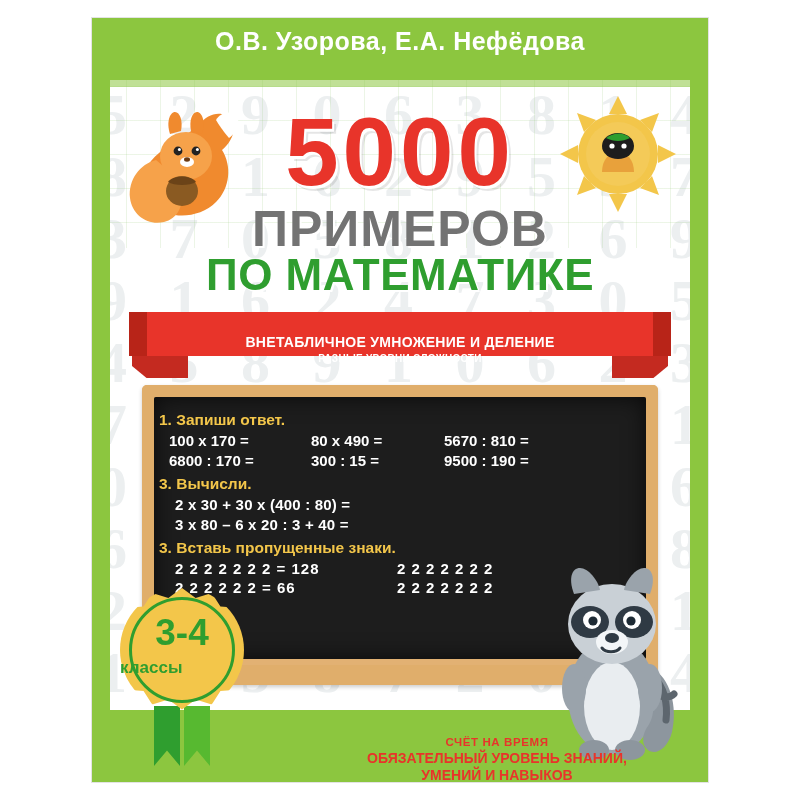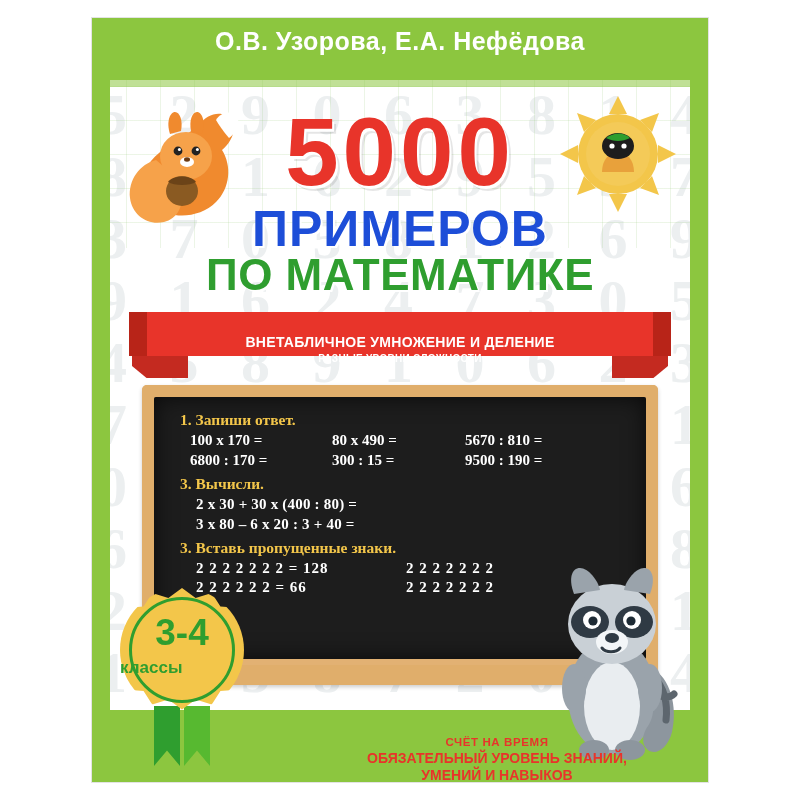--- a/index.html
+++ b/index.html
@@ -57,21 +57,21 @@
   .title3000{
     position:absolute;left:0;top:86px;width:616px;text-align:center;
     font-family:"Liberation Sans",sans-serif;
     font-size:96px;font-weight:bold;color:#e8342a;
     letter-spacing:4px;
     text-shadow:2px 3px 0 #ffffff, 4px 5px 0 rgba(0,0,0,.10);
     line-height:96px;
   }
   .primerov{
     position:absolute;left:0;top:182px;width:616px;text-align:center;
-    font-size:50px;font-weight:bold;color:#1d4ed8;letter-spacing:1px;
+    font-size:50px;font-weight:bold;color:#737373;letter-spacing:1px;
     text-shadow:2px 2px 0 #fff;
   }
   .pomat{
     position:absolute;left:0;top:232px;width:616px;text-align:center;
     font-size:44px;font-weight:bold;color:#2f9e2f;letter-spacing:.5px;
     text-shadow:2px 2px 0 #fff;
   }
 
   
   .ribbon{
@@ -100,35 +100,34 @@
     box-shadow:0 2px 4px rgba(0,0,0,.2);
   }
   .board-frame:before{
     content:"";position:absolute;inset:0;border-radius:5px;
     border:12px solid #e0ae6b;box-sizing:border-box;
   }
   .board{
     position:absolute;left:12px;top:12px;right:12px;bottom:26px;
     background:#1d1d1d;border-radius:2px;
     box-shadow:inset 0 0 22px rgba(0,0,0,.7);
-    padding:14px 24px;box-sizing:border-box;
+    padding:14px 3px;box-sizing:border-box;
     color:#fff;
-    font-family:Liberation Serif, serif;
   }
   .board-ledge{
     position:absolute;left:4px;bottom:6px;width:508px;height:14px;background:#e0ae6b;border-radius:3px;
   }
   .q{color:#f3c64a;font-weight:bold;font-size:15.5px;margin:0 0 3px 2px;}
   .exline{font-size:15px;font-weight:bold;color:#fff;margin:0 0 3px 18px;letter-spacing:.2px;}
   .excols{display:flex;margin:0 0 3px 12px;}
   .excols span{font-size:15px;font-weight:bold;color:#fff;}
   .c1{width:142px;}
   .c2{width:133px;}
   .c3{width:140px;}
-  .twocol{display:flex;margin:0 0 2px 18px;}
+  .twocol{display:flex;margin:0 0 2px 18px;gap:12px;}
   .twocol span{font-size:15px;font-weight:bold;color:#fff;letter-spacing:1px;}
   .tc1{width:210px;}
 
   
   .rosette{
     position:absolute;left:28px;top:570px;width:124px;height:124px;
   }
   .rosette .star{
     position:absolute;inset:0;background:#f3c64a;
     clip-path:polygon(50% 0%,61% 8%,74% 4%,81% 15%,94% 16%,96% 29%,107% 37%,102% 49%,

